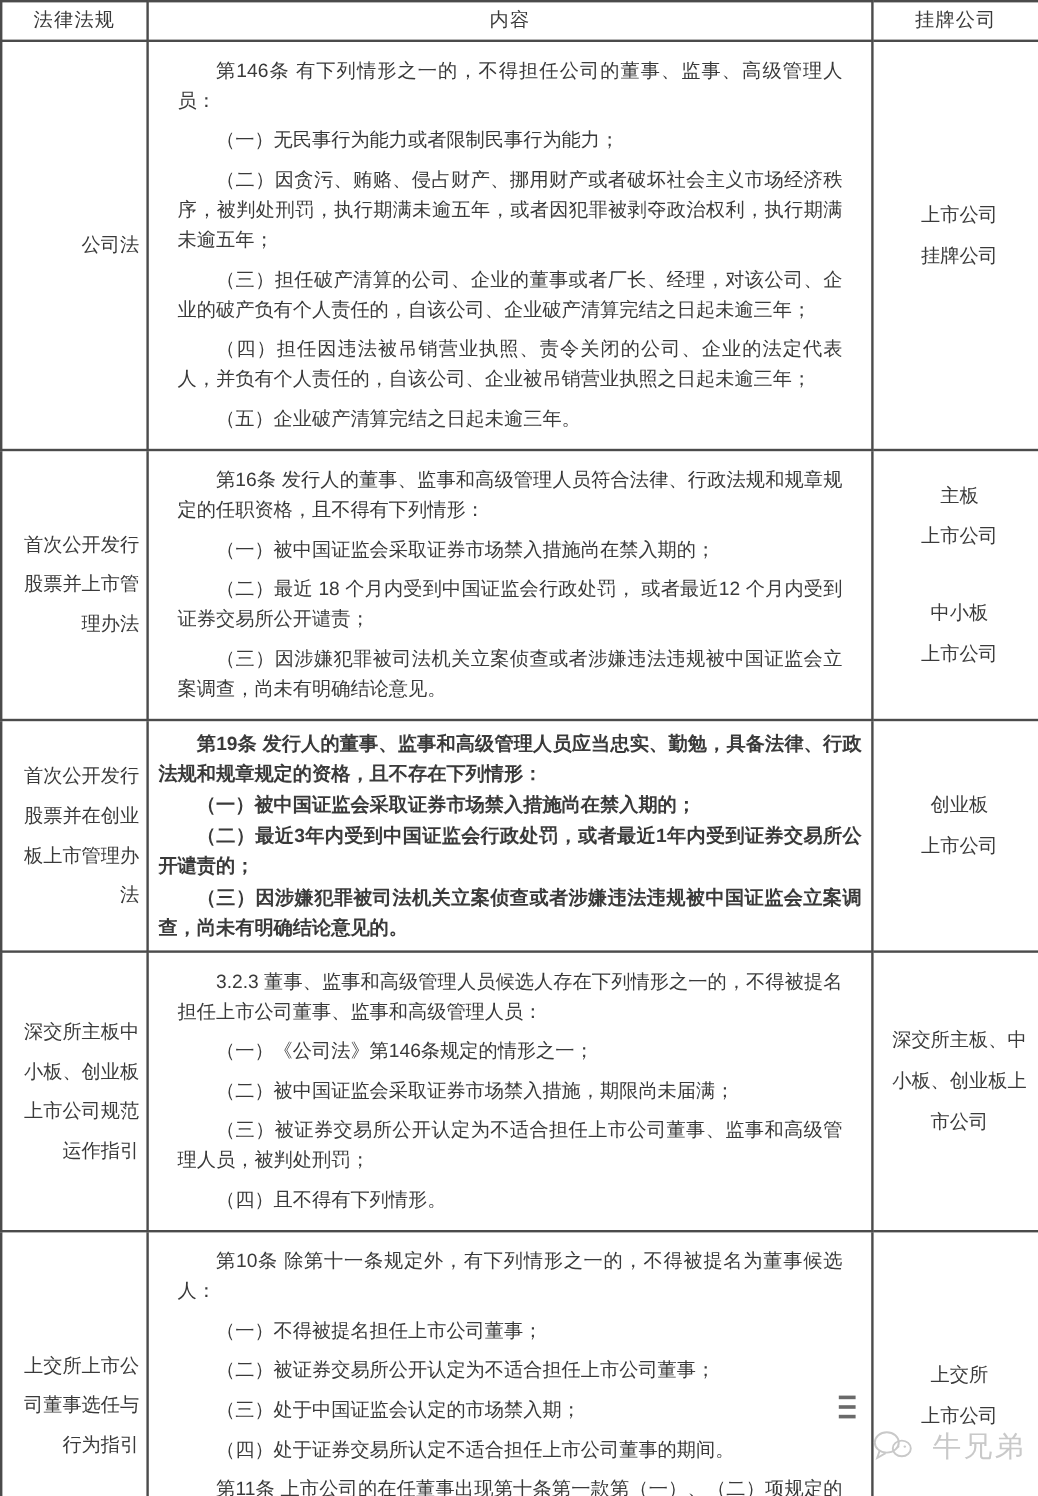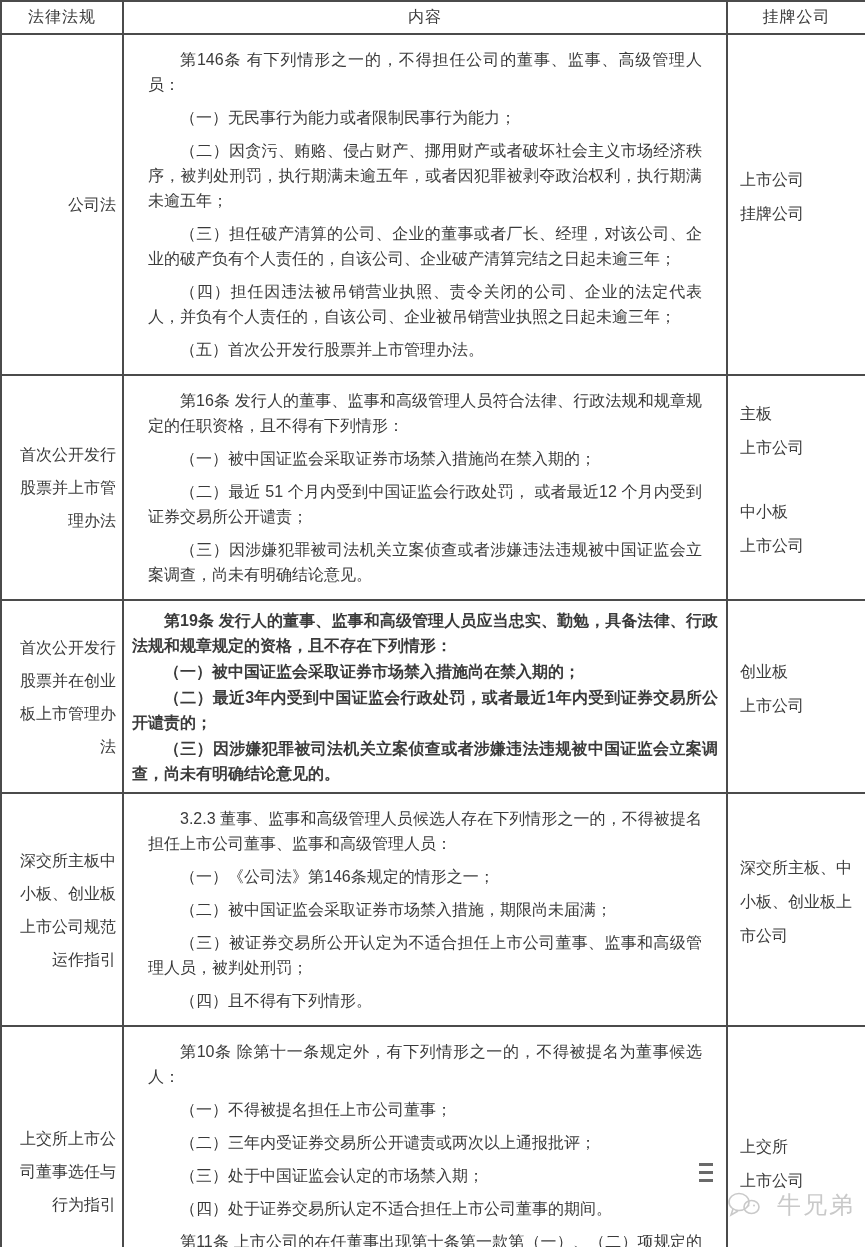--- a/index.html
+++ b/index.html
@@ -50,21 +50,22 @@
     text-indent:2em;
     text-align:justify;
   }
   td.content-cell.tight p{
     margin:1px 0;
     font-weight:bold;
   }
   td.scope-cell{
     padding:4px 6px 20px 12px;
     line-height:34px;
-    text-align:left;
+    text-align:center;
+    font-family:Liberation Mono, monospace;
   }
   .scope-gap{height:30px;}
   .watermark{
     position:absolute;
     right:10px;
     bottom:26px;
     display:flex;
     align-items:center;
     gap:16px;
     color:var(--watermark);
@@ -105,34 +106,34 @@
   <tbody>
 
     <tr style="height:325px">
       <td class="law-cell">公司法</td>
       <td class="content-cell">
         <p>第146条  有下列情形之一的，不得担任公司的董事、监事、高级管理人员：</p>
         <p>（一）无民事行为能力或者限制民事行为能力；</p>
         <p>（二）因贪污、贿赂、侵占财产、挪用财产或者破坏社会主义市场经济秩序，被判处刑罚，执行期满未逾五年，或者因犯罪被剥夺政治权利，执行期满未逾五年；</p>
         <p>（三）担任破产清算的公司、企业的董事或者厂长、经理，对该公司、企业的破产负有个人责任的，自该公司、企业破产清算完结之日起未逾三年；</p>
         <p>（四）担任因违法被吊销营业执照、责令关闭的公司、企业的法定代表人，并负有个人责任的，自该公司、企业被吊销营业执照之日起未逾三年；</p>
-        <p>（五）首次公开发行股票并上市管理办法。</p>
+        <p>（五）企业破产清算完结之日起未逾三年。</p>
       </td>
       <td class="scope-cell">
         <div>上市公司</div>
         <div>挂牌公司</div>
       </td>
     </tr>
 
     <tr style="height:207px">
       <td class="law-cell">首次公开发行股票并上市管理办法</td>
       <td class="content-cell">
         <p>第16条 发行人的董事、监事和高级管理人员符合法律、行政法规和规章规定的任职资格，且不得有下列情形：</p>
         <p>（一）被中国证监会采取证券市场禁入措施尚在禁入期的；</p>
-        <p>（二）最近 51 个月内受到中国证监会行政处罚， 或者最近12 个月内受到证券交易所公开谴责；</p>
+        <p>（二）最近 18 个月内受到中国证监会行政处罚， 或者最近12 个月内受到证券交易所公开谴责；</p>
         <p>（三）因涉嫌犯罪被司法机关立案侦查或者涉嫌违法违规被中国证监会立案调查，尚未有明确结论意见。</p>
       </td>
       <td class="scope-cell">
         <div>主板</div>
         <div>上市公司</div>
         <div class="scope-gap"></div>
         <div>中小板</div>
         <div>上市公司</div>
       </td>
     </tr>
@@ -163,21 +164,21 @@
       <td class="scope-cell">
         <div>深交所主板、中小板、创业板上市公司</div>
       </td>
     </tr>
 
     <tr style="height:276px">
       <td class="law-cell">上交所上市公司董事选任与行为指引</td>
       <td class="content-cell">
         <p>第10条 除第十一条规定外，有下列情形之一的，不得被提名为董事候选人：</p>
         <p>（一）不得被提名担任上市公司董事；</p>
-        <p>（二）三年内受证券交易所公开谴责或两次以上通报批评；</p>
+        <p>（二）被证券交易所公开认定为不适合担任上市公司董事；</p>
         <p>（三）处于中国证监会认定的市场禁入期；</p>
         <p>（四）处于证券交易所认定不适合担任上市公司董事的期间。</p>
         <p>第11条 上市公司的在任董事出现第十条第一款第（一）、（二）项规定的情形之一，董事会认为该董事继续担任董事职务对公司经营有重要作用的，可以提名其为下一届董事会的董事候选人，并应充分披露提名理由。</p>
       </td>
       <td class="scope-cell">
         <div>上交所</div>
         <div>上市公司</div>
       </td>
     </tr>
 

